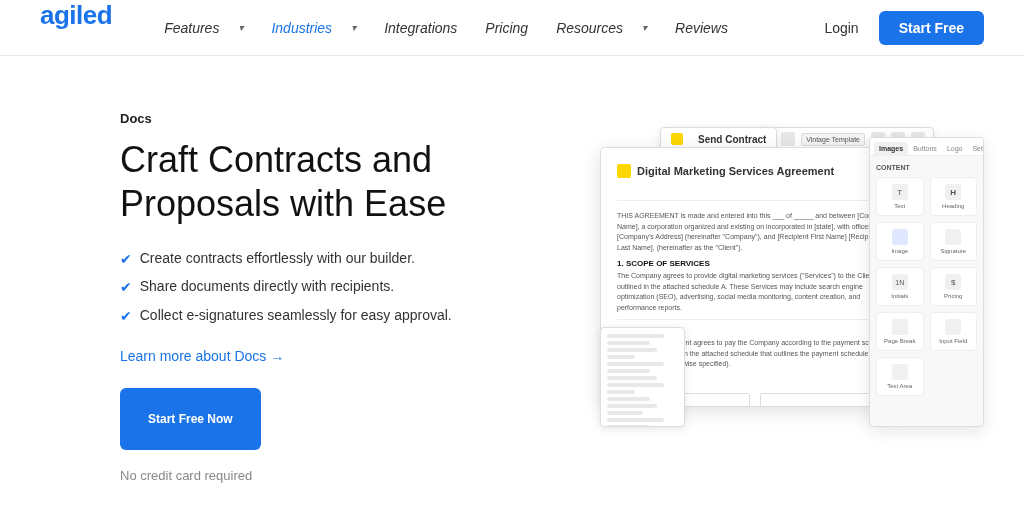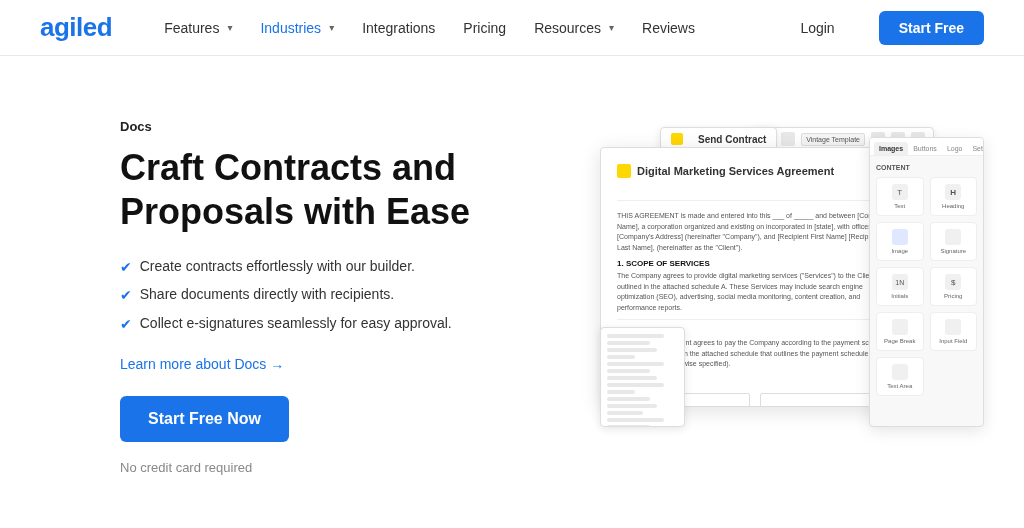--- a/index.html
+++ b/index.html
@@ -1,72 +1,73 @@
 <!DOCTYPE html>
 <html><head>
   <meta charset="utf-8">
   <style>
     * { margin: 0; padding: 0; box-sizing: border-box; }
     body { font-family: -apple-system, BlinkMacSystemFont, 'Segoe UI', sans-serif; background: #fff; width: 1024px; height: 528px; overflow: hidden; }
 
     
     nav {
-      display: flex; align-items: center;
+      display: flex; 
       padding: 0 40px; height: 56px;
       border-bottom: 1px solid #e8e8e8;
       background: #fff;
     }
     .nav-logo {
       font-size: 26px; font-weight: 700; color: #1a73e8; margin-right: 40px;
       letter-spacing: -0.5px;
     }
     .nav-links { display: flex; align-items: center; gap: 4px; flex: 1; }
     .nav-link {
       padding: 6px 12px; font-size: 14px; color: #333; cursor: pointer;
-      display: flex; align-items: center; gap: 8px; border-radius: 4px;
+      display: flex; align-items: center; gap: 19px; border-radius: 4px;
       white-space: nowrap;
+      font-style: italic;
     }
     .nav-link.active { color: #1a73e8; font-weight: 500; }
     .nav-link .chevron { font-size: 10px; color: #666; }
-    .nav-right { display: flex; align-items: center; gap: 32px; }
+    .nav-right { display: flex; align-items: center; gap: 8px; }
     .nav-login { font-size: 14px; color: #333; cursor: pointer; padding: 6px 12px; }
     .nav-start-btn {
       background: #1a73e8; color: #fff; border: none; border-radius: 6px;
       padding: 9px 20px; font-size: 14px; font-weight: 700; cursor: pointer;
     }
 
     
     .hero {
       display: flex; align-items: center;
       padding: 30px 40px 20px 120px;
       height: calc(528px - 56px);
       gap: 60px;
     }
     .hero-left { flex: 0 0 420px; }
     .hero-tag {
       font-size: 13px; font-weight: 600; color: #222; margin-bottom: 12px;
     }
     .hero-title {
-      font-size: 36px; font-weight: 700; color: #111; line-height: 1.2;
+      font-size: 36px; font-weight: 400; color: #111; line-height: 1.2;
       margin-bottom: 24px;
     }
     .hero-features { list-style: none; margin-bottom: 20px; }
     .hero-features li {
       display: flex; align-items: flex-start; gap: 8px;
       font-size: 14px; color: #333; margin-bottom: 8px; line-height: 1.4;
     }
     .check-icon { color: #1a73e8; font-size: 14px; margin-top: 1px; flex-shrink: 0; }
     .hero-learn-more {
       font-size: 14px; color: #1a73e8; cursor: pointer;
       display: inline-flex; align-items: center; gap: 4px;
       margin-bottom: 24px; text-decoration: none;
     }
     .hero-cta-btn {
       background: #1a73e8; color: #fff; border: none; border-radius: 6px;
-      padding: 14px 28px; font-size: 16px; font-weight: 600; cursor: pointer;
+      padding: 24px 28px; font-size: 12px; font-weight: 600; cursor: pointer;
       display: block; margin-bottom: 18px;
     }
     .no-cc { font-size: 13px; color: #888; }
 
     
     .hero-right {
       flex: 1; position: relative; height: 340px;
     }
     .doc-preview {
       position: relative; width: 100%; height: 100%;

